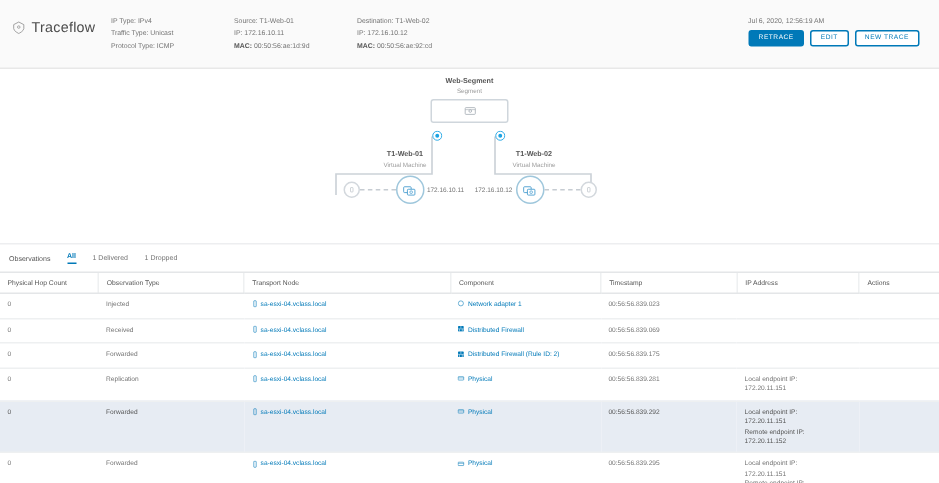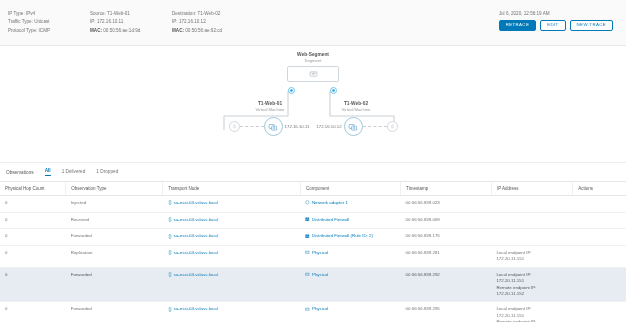--- a/index.html
+++ b/index.html
@@ -106,20 +106,29 @@
   col.c-hop{width:10.5%} col.c-obs{width:15.5%} col.c-tn{width:22%}
   col.c-comp{width:16%} col.c-ts{width:14.5%} col.c-ip{width:13%} col.c-act{width:8.5%}
 </style>
 </head>
 <body>
 
 <div class="app">
 
   <div class="header">
 
+    <div class="brand">
+      <span class="hex-icon">
+        <svg viewBox="0 0 16 16" width="9" height="9">
+          <path d="M8 1.2 L14 4.3 V9 C14 12 8 14.8 8 14.8 C8 14.8 2 12 2 9 V4.3 Z" fill="none" stroke="#9a9a9a" stroke-width="1.1"></path>
+          <circle cx="8" cy="7.2" r="1.5" fill="none" stroke="#9a9a9a" stroke-width="1"></circle>
+        </svg>
+      </span>
+      <span class="brand-title">Traceflow</span>
+    </div>
 
     <div class="meta-col c1">
       <div class="meta-line">IP Type: IPv4</div>
       <div class="meta-line">Traffic Type: Unicast</div>
       <div class="meta-line">Protocol Type: ICMP</div>
     </div>
 
     <div class="meta-col c2">
       <div class="meta-line">Source: T1-Web-01</div>
       <div class="meta-line">IP: 172.16.10.11</div>

